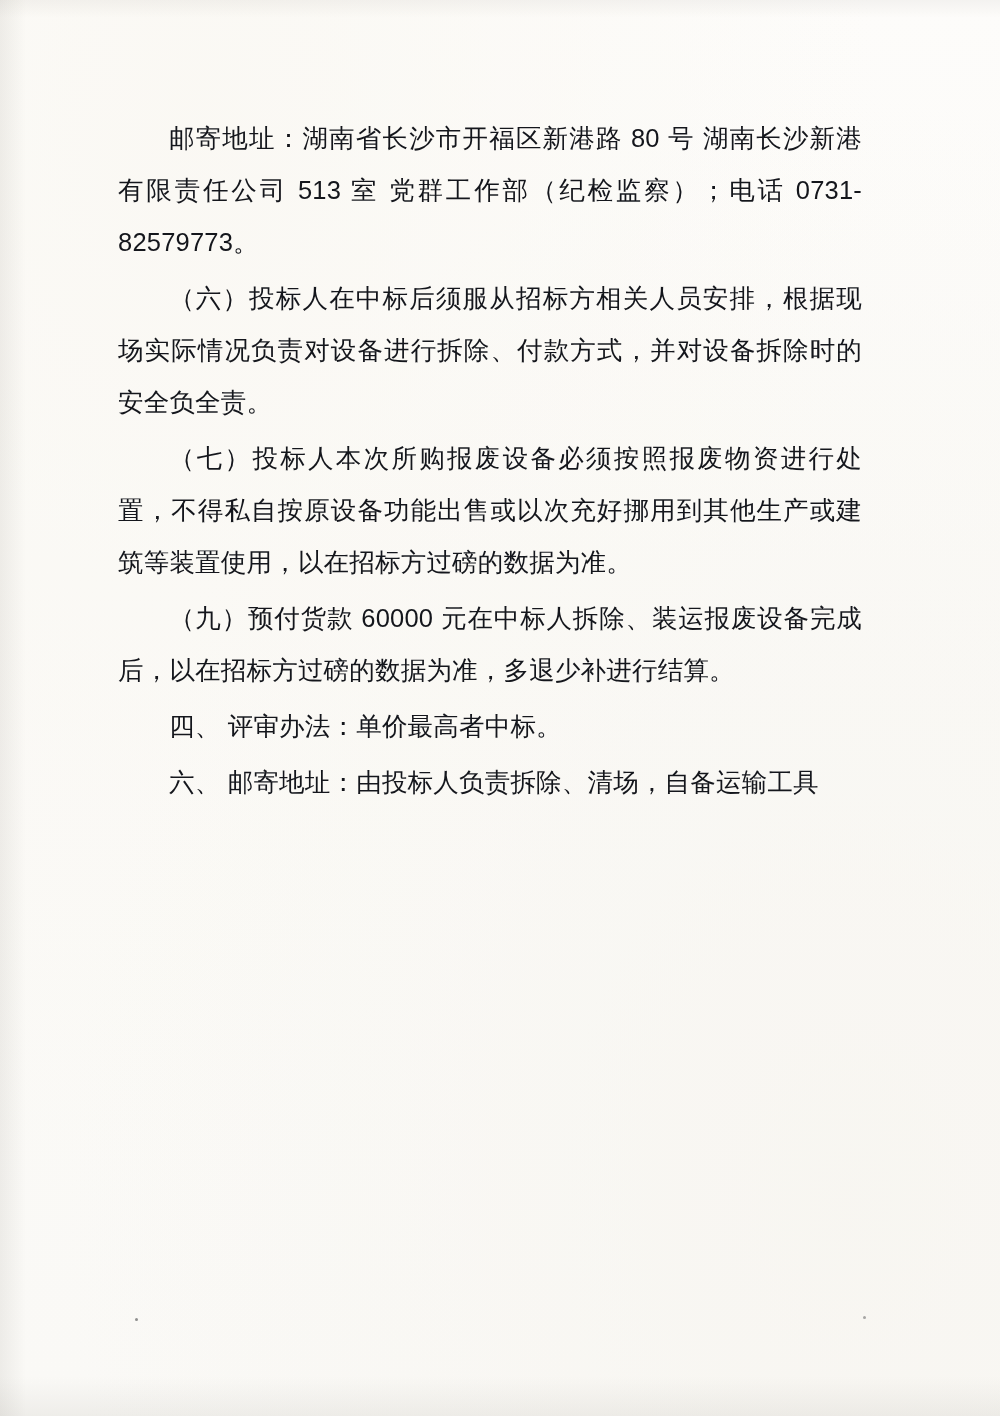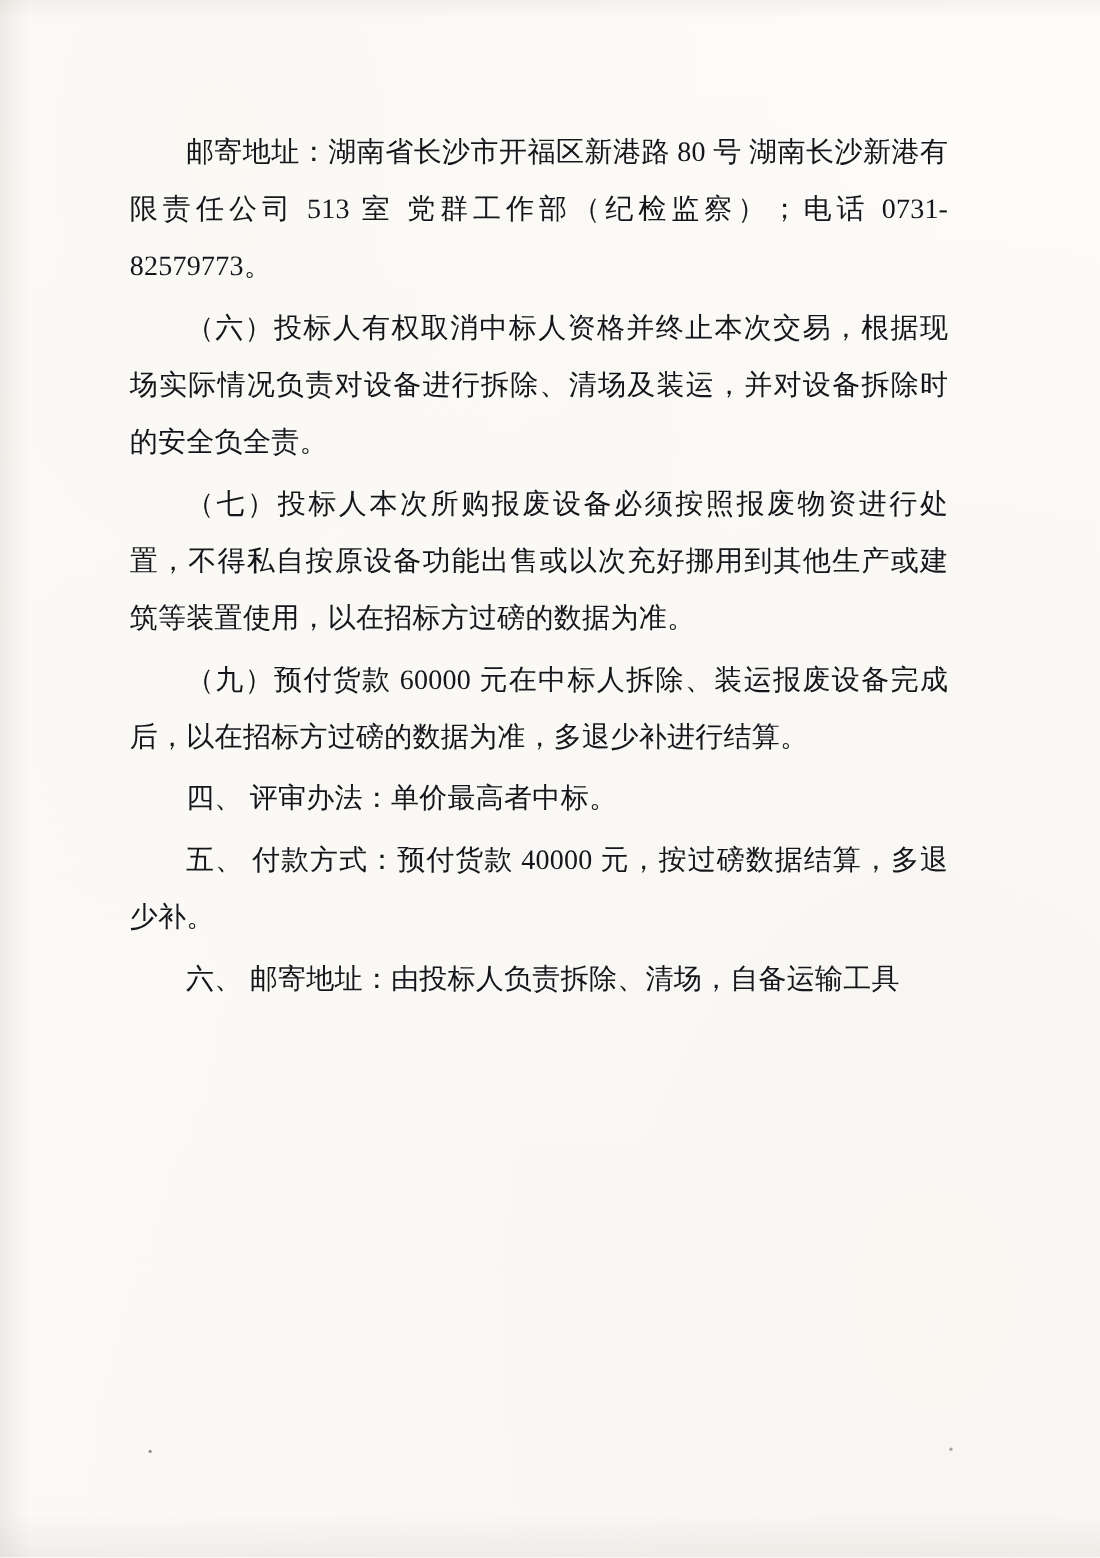--- a/index.html
+++ b/index.html
@@ -36,21 +36,21 @@
   }
   p.para {
     margin: 0 18px 4px 0;
     font-size: 25.5px;
     line-height: 52px;
     color: #14161c;
     text-align: justify;
     text-justify: inter-ideograph;
     letter-spacing: 0.2px;
     text-indent: 2em;
-    font-family: Liberation Serif, serif;
+    font-family: Liberation Sans, sans-serif;
     font-weight: 500;
   }
   .item-label {
     letter-spacing: 0.5px;
   }
   .dot-left {
     position: absolute;
     left: 135px;
     top: 1318px;
     width: 3px;
@@ -92,23 +92,22 @@
 <body>
 
 <div class="page">
   <div class="paper-tint"></div>
   <div class="edge-shadow-left"></div>
   <div class="edge-shadow-top"></div>
   <div class="edge-shadow-bottom"></div>
 
   <div class="content">
     <p class="para">邮寄地址：湖南省长沙市开福区新港路 80 号 湖南长沙新港有限责任公司 513 室 党群工作部（纪检监察）；电话 0731-82579773。</p>
-    <p class="para">（六）投标人有权取消中标人资格并终止本次交易，根据现场实际情况负责对设备进行拆除、清场及装运，并对设备拆除时的安全负全责。</p>
+    <p class="para">（六）投标人在中标后须服从招标方相关人员安排，根据现场实际情况负责对设备进行拆除、付款方式，并对设备拆除时的安全负全责。</p>
     <p class="para">（七）投标人本次所购报废设备必须按照报废物资进行处置，不得私自按原设备功能出售或以次充好挪用到其他生产或建筑等装置使用，以在招标方过磅的数据为准。</p>
     <p class="para">（九）预付货款 60000 元在中标人拆除、装运报废设备完成后，以在招标方过磅的数据为准，多退少补进行结算。</p>
     <p class="para item-label">四、 评审办法：单价最高者中标。</p>
-    <p class="para item-label">五、 付款方式：预付货款 40000 元，按过磅数据结算，多退少补。</p>
     <p class="para item-label">六、 邮寄地址：由投标人负责拆除、清场，自备运输工具</p>
   </div>
 
   <div class="dot-left"></div>
   <div class="dot-right"></div>
 </div>
 
 </body></html>

